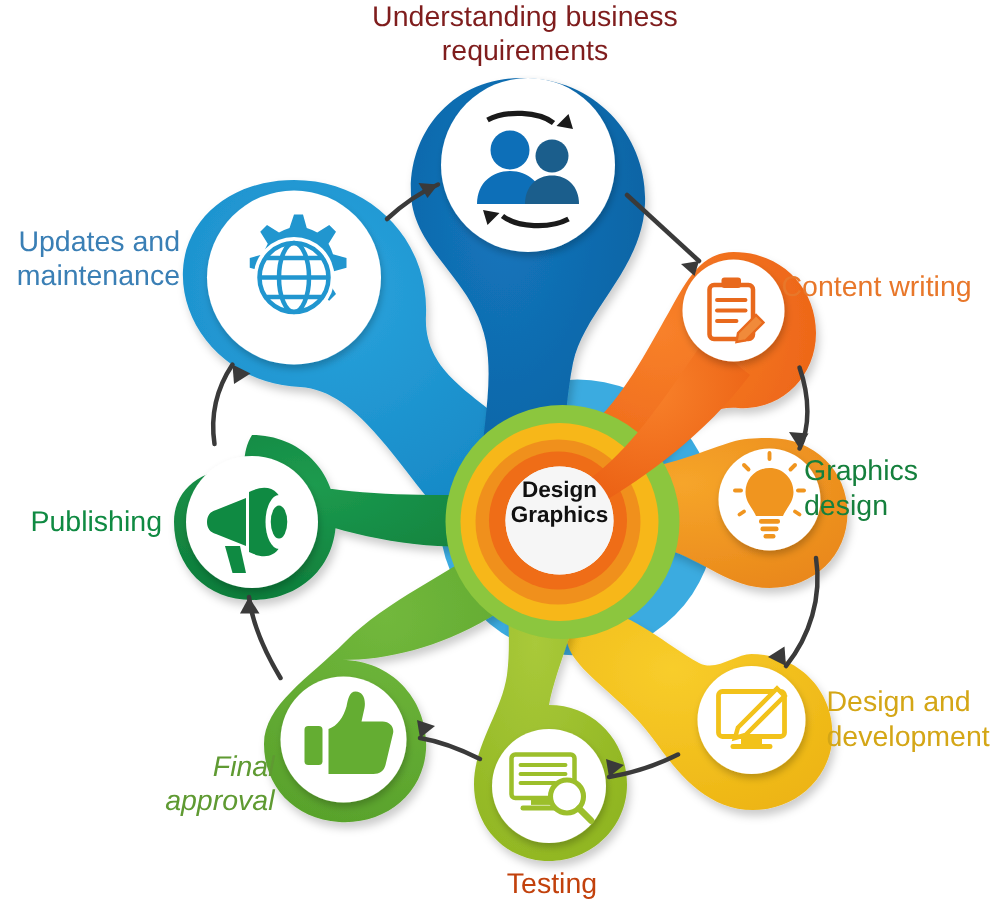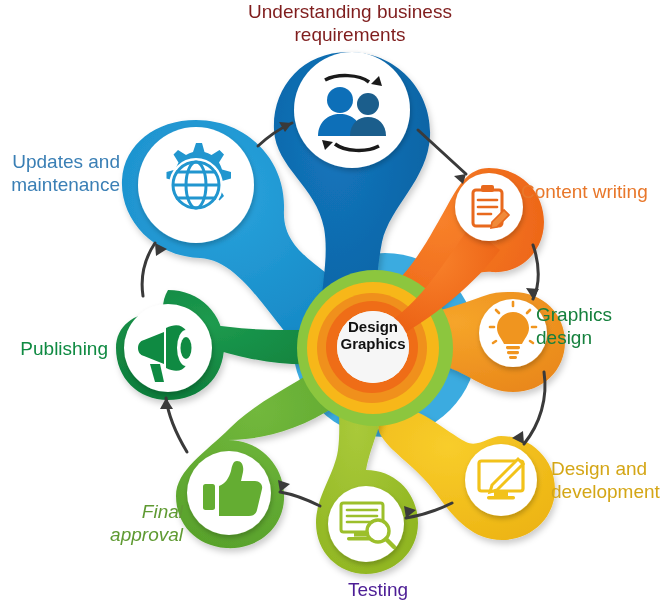--- a/index.html
+++ b/index.html
@@ -267,20 +267,20 @@
 maintenance</div>
 
   <div class="lbl l" style="left:521px;top:180px;width:160px;color:#e8772a;">Content writing</div>
 
   <div class="lbl l" style="left:536px;top:303px;width:110px;color:#15803d;">Graphics
 design</div>
 
   <div class="lbl l" style="left:551px;top:457px;width:125px;color:#d4a616;">Design and
 development</div>
 
-  <div class="lbl c" style="left:318px;top:578px;width:120px;color:#4c1d95;">Testing</div>
+  <div class="lbl c" style="left:308px;top:578px;width:120px;color:#c2410c;">Testing</div>
 
   <div class="lbl r" style="left:70px;top:500px;width:113px;color:#5f9a32;font-style:italic;">Final
 approval</div>
 
   <div class="lbl r" style="left:-2px;top:337px;width:110px;color:#0f8a42;">Publishing</div>
 
 </div>
 
 </body></html>

